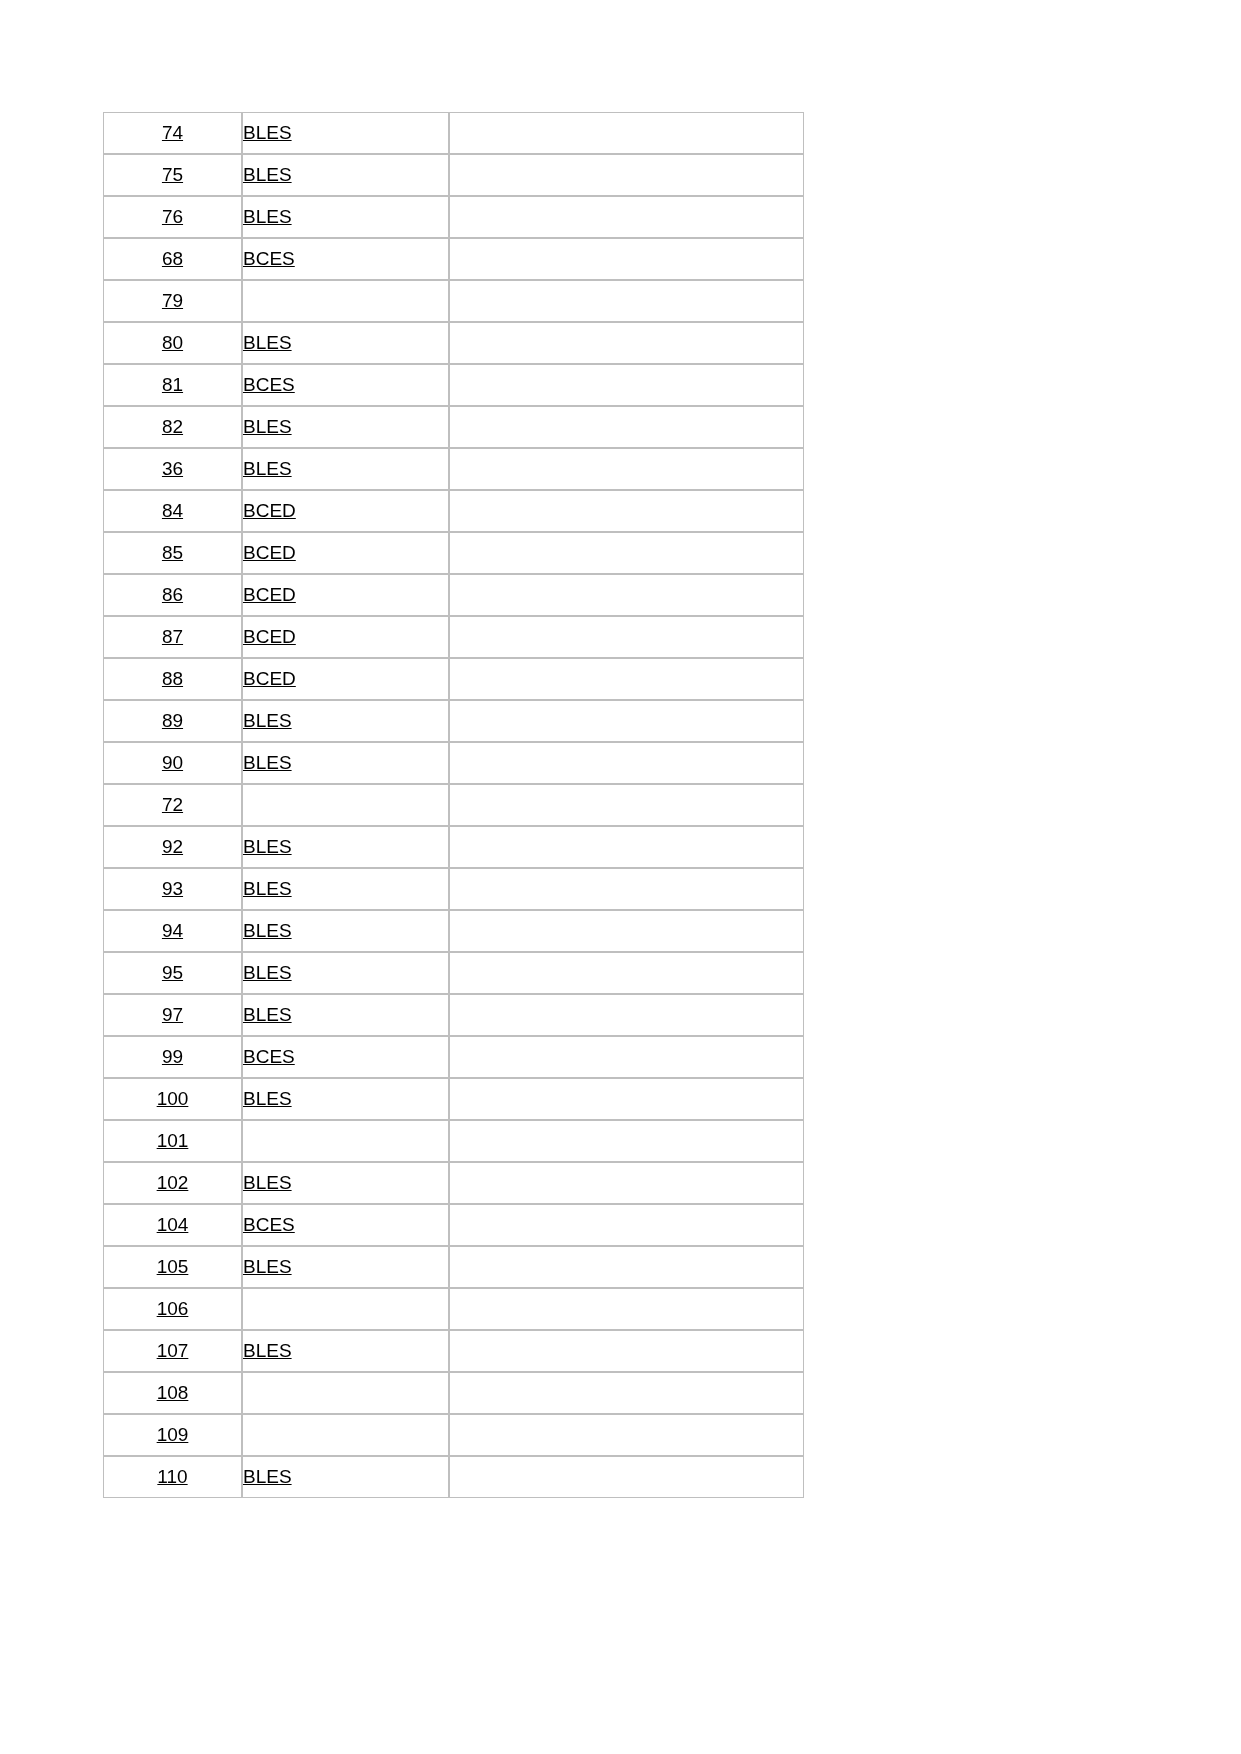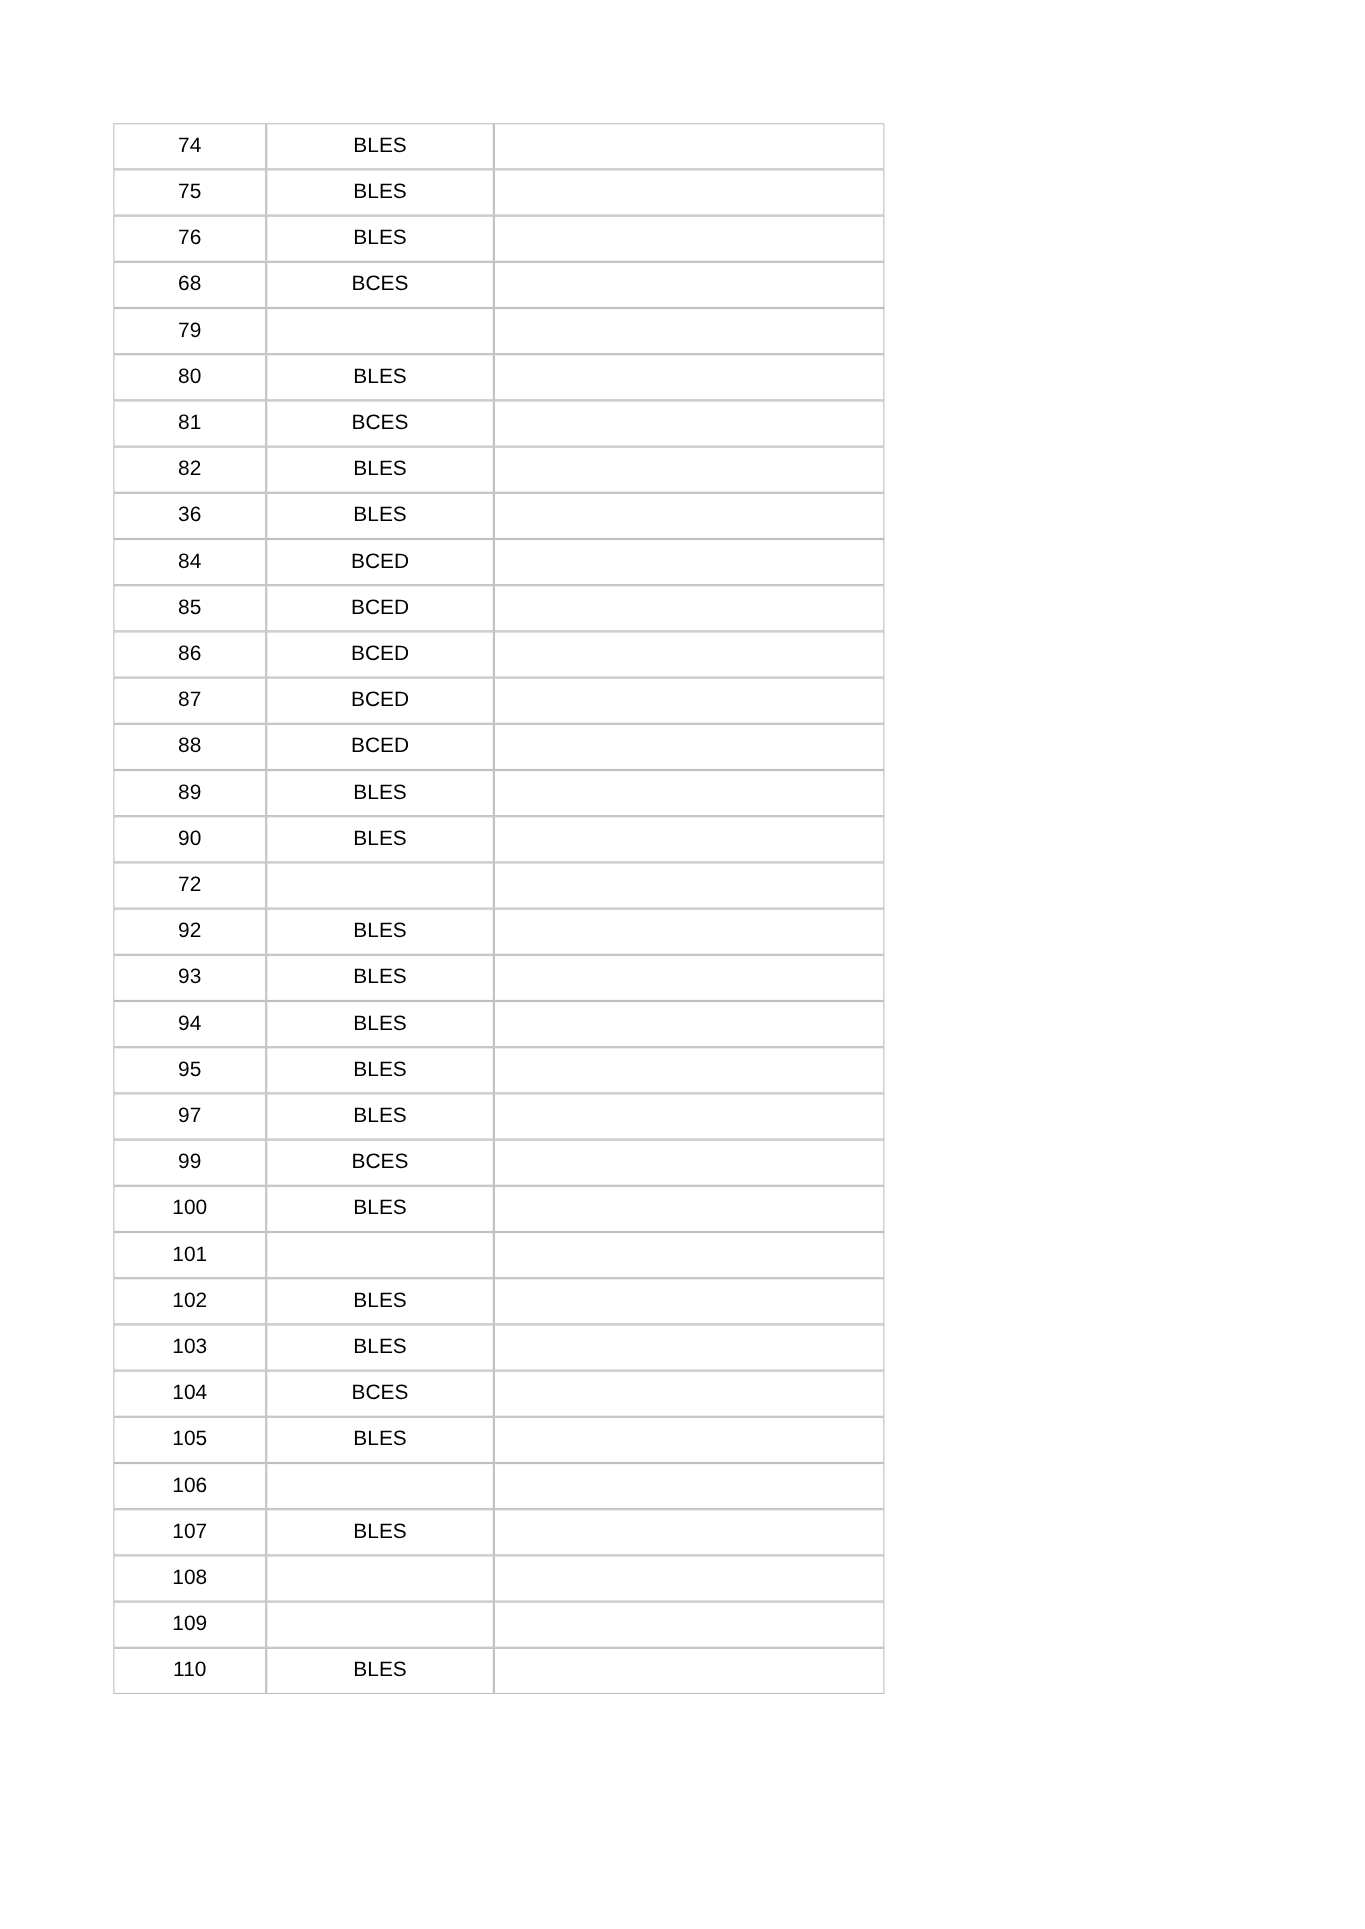--- a/index.html
+++ b/index.html
@@ -27,36 +27,37 @@
     position: absolute;
     left: 103px;
     top: 112px;
     width: 695px;
   }
   table.doc-table {
     border-collapse: separate;
     border-spacing: 0;
     width: 695px;
     table-layout: fixed;
+    text-decoration: underline;
   }
   table.doc-table td {
     border: 1px solid #bfbfbf;
     height: 40px;
     vertical-align: middle;
     font-size: 19px;
     line-height: 1.2;
     padding: 0;
   }
   td.col-num {
     width: 137px;
     text-align: center;
   }
   td.col-code {
     width: 205px;
-    text-align: center;
+    text-align: left;
   }
   td.col-blank {
     width: 353px;
   }
   
   table.doc-table tr td {
     border-top-width: 1px;
     border-bottom-width: 1px;
   }
 </style>
@@ -191,25 +192,20 @@
             <td class="col-num">101</td>
             <td class="col-code"></td>
             <td class="col-blank"></td>
           </tr>
           <tr>
             <td class="col-num">102</td>
             <td class="col-code">BLES</td>
             <td class="col-blank"></td>
           </tr>
           <tr>
-            <td class="col-num">103</td>
-            <td class="col-code">BLES</td>
-            <td class="col-blank"></td>
-          </tr>
-          <tr>
             <td class="col-num">104</td>
             <td class="col-code">BCES</td>
             <td class="col-blank"></td>
           </tr>
           <tr>
             <td class="col-num">105</td>
             <td class="col-code">BLES</td>
             <td class="col-blank"></td>
           </tr>
           <tr>

